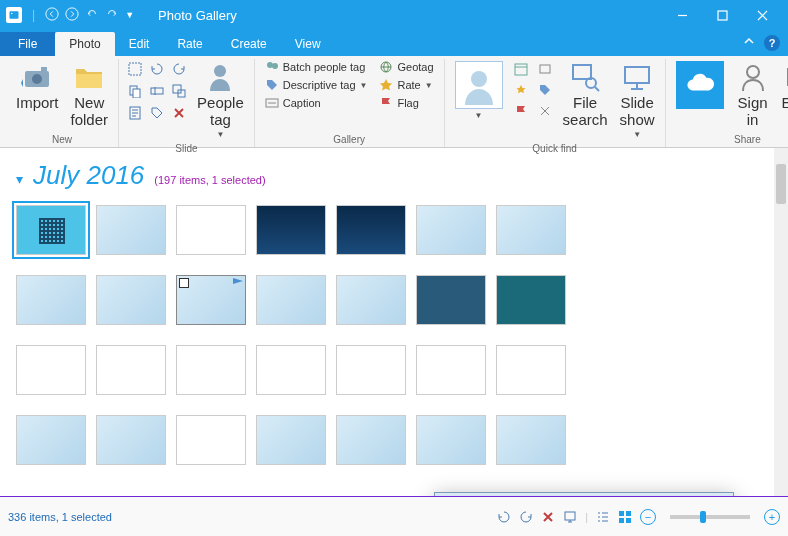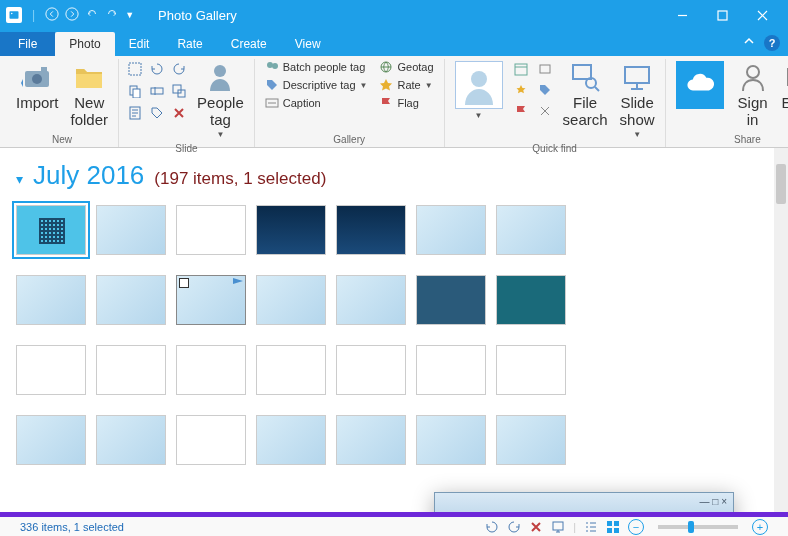--- a/index.html
+++ b/index.html
@@ -48,43 +48,43 @@
 .bigicon-filled { width: 48px; height: 48px; background: #1e9fe8; display: flex; align-items: center; justify-content: center; }
 
 
 .content { flex: 1; display: flex; overflow: hidden; position: relative; }
 .sidebar { width: 200px; padding: 18px 10px; background: #fff; }
 .navitem { display: inline-flex; align-items: center; gap: 6px; padding: 3px 8px; border: 1px solid #b0c4d6; background: #f4f8fb; cursor: pointer; font-size: 11px; }
 .navitem svg { width: 14px; height: 14px; }
 .main { flex: 1; padding: 12px 16px; overflow: auto; position: relative; }
 .heading { display: flex; align-items: baseline; gap: 10px; margin-bottom: 14px; }
 .heading .hcaret { color: #1e9fe8; font-size: 14px; cursor: pointer; }
-.heading h1 { color: #1e9fe8; font-weight: 300; font-size: 26px; }
-.heading .count { color: #7f1d1d; font-size: 17px; }
+.heading h1 { color: #1e9fe8; font-weight: 300; font-size: 26px; font-style: italic; }
+.heading .count { color: #a21caf; font-size: 11px; }
 .grid { display: flex; flex-wrap: wrap; gap: 10px; }
 .thumb { width: 70px; height: 50px; border: 1px solid #ccc; background: linear-gradient(135deg, #d8ecf7, #b4d6ec); cursor: pointer; position: relative; overflow: hidden; }
 .thumb.selected { outline: 2px solid #1e9fe8; outline-offset: 2px; }
 .thumb.qr { background: #4ec3e8; }
 .thumb.qr::after { content: ""; position: absolute; left: 22px; top: 12px; width: 26px; height: 26px; background: repeating-linear-gradient(90deg,#1a4a6a 0 2px,transparent 2px 4px), repeating-linear-gradient(0deg,#1a4a6a 0 2px,transparent 2px 4px); }
 .thumb.dark { background: linear-gradient(#0a2a4a, #1a4a7a); }
 .thumb.white { background: #fff; }
 .thumb.tiles { background: #2a5a7a; }
 .thumb.teal { background: #1a6a7a; }
 .thumb.check { border: 1px solid #888; }
 .thumb.check::before { content: ""; position: absolute; top: 2px; left: 2px; width: 8px; height: 8px; border: 1px solid #333; background: #fff; }
 .thumb.flag::after { content: ""; position: absolute; top: 2px; right: 2px; width: 10px; height: 10px; background: #4a90d0; clip-path: polygon(0 0, 100% 30%, 0 60%); }
 .vscroll { position: absolute; right: 0; top: 0; bottom: 0; width: 14px; background: #f0f0f0; }
 .vscroll .thumb-bar { position: absolute; top: 16px; left: 2px; right: 2px; height: 40px; background: #c9c9c9; border-radius: 2px; }
 
 
 .preview { position: absolute; left: 434px; top: 344px; width: 300px; height: 160px; background: #fff; border: 1px solid #7a9ab5; box-shadow: 0 4px 20px rgba(0,0,0,.3); z-index: 10; display: flex; flex-direction: column; }
 .preview .pv-title { height: 20px; background: linear-gradient(#dae9f5,#c4dbed); font-size: 10px; padding: 3px 6px; color: #456; display: flex; justify-content: space-between; }
 
 
-.statusbar { height: 24px; border-top: 5px solid #6d28d9; background: #f9f9f9; display: flex; align-items: center; padding: 0 20px; font-size: 11px; color: #1e6bb8; }
+.statusbar { height: 40px; border-top: 1px solid #6d28d9; background: #f9f9f9; display: flex; align-items: center; padding: 0 8px; font-size: 11px; color: #1e6bb8; }
 .statusbar .spacer { flex: 1; }
 .statusbar .tools { display: flex; gap: 8px; align-items: center; }
 .statusbar .tools svg { width: 14px; height: 14px; cursor: pointer; }
 .statusbar .zoom-slider { width: 80px; height: 4px; background: #ccc; position: relative; margin: 0 6px; }
 .statusbar .zoom-slider .handle { position: absolute; left: 30px; top: -4px; width: 6px; height: 12px; background: #1e9fe8; border-radius: 2px; }
 .statusbar .zbtn { width: 16px; height: 16px; border: 1px solid #1e9fe8; border-radius: 50%; color: #1e9fe8; display: flex; align-items: center; justify-content: center; font-size: 11px; cursor: pointer; }
 </style>
 </head>
 <body>
 

